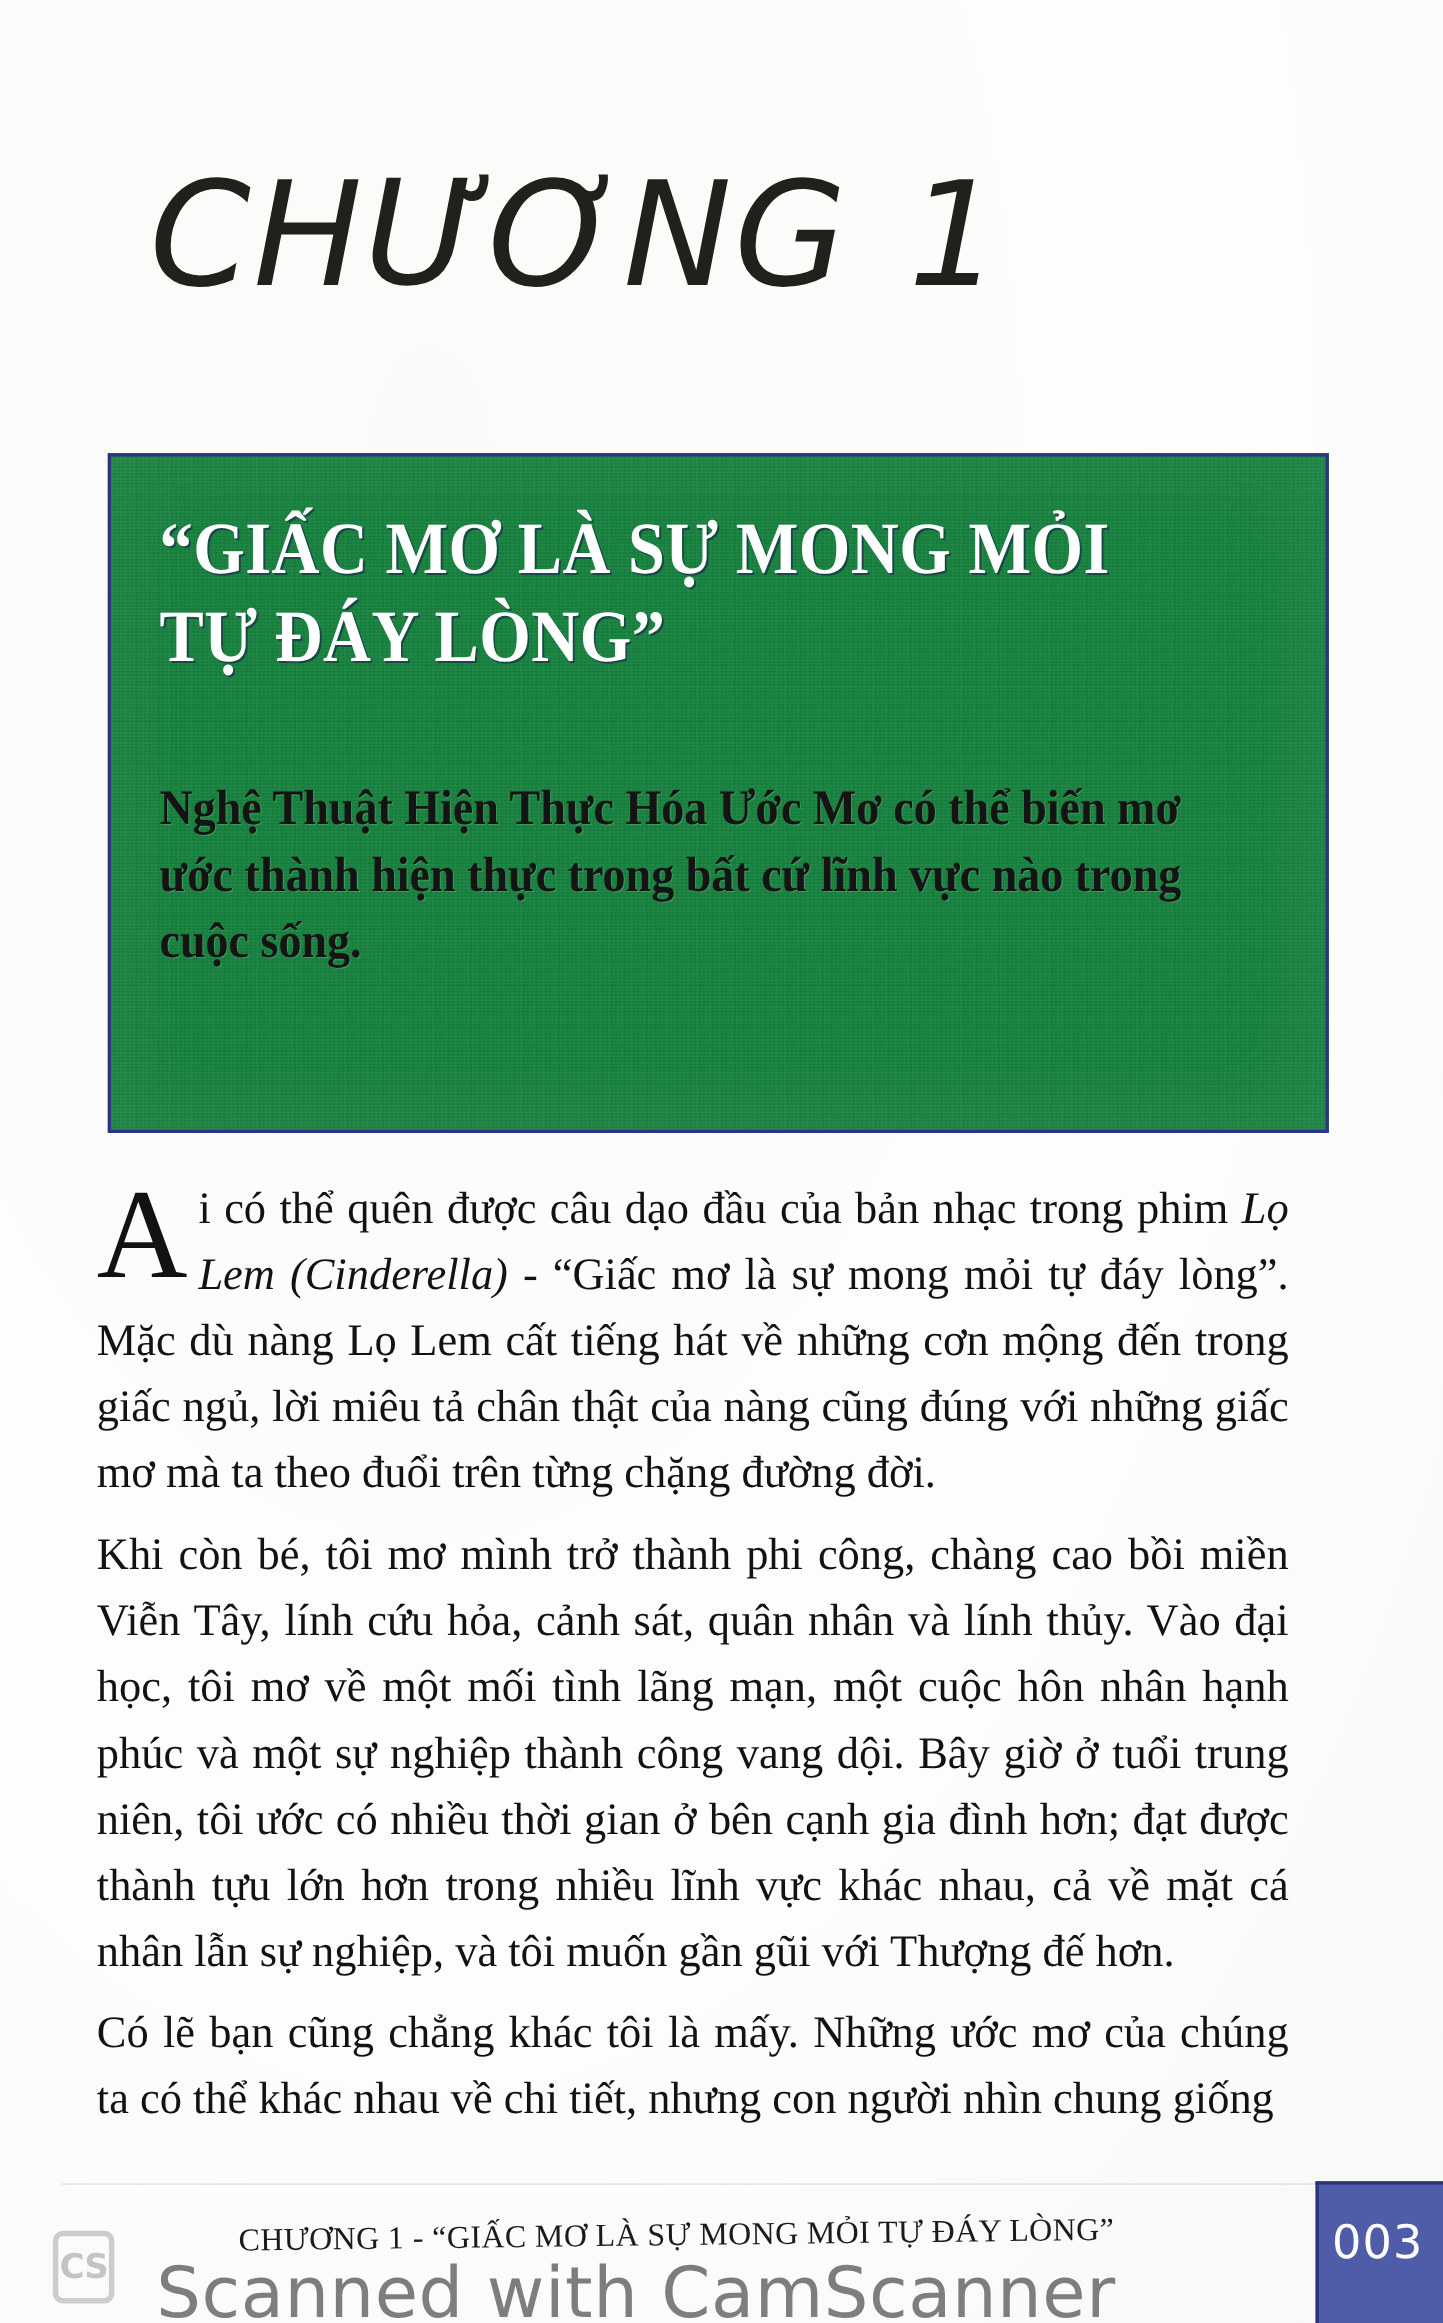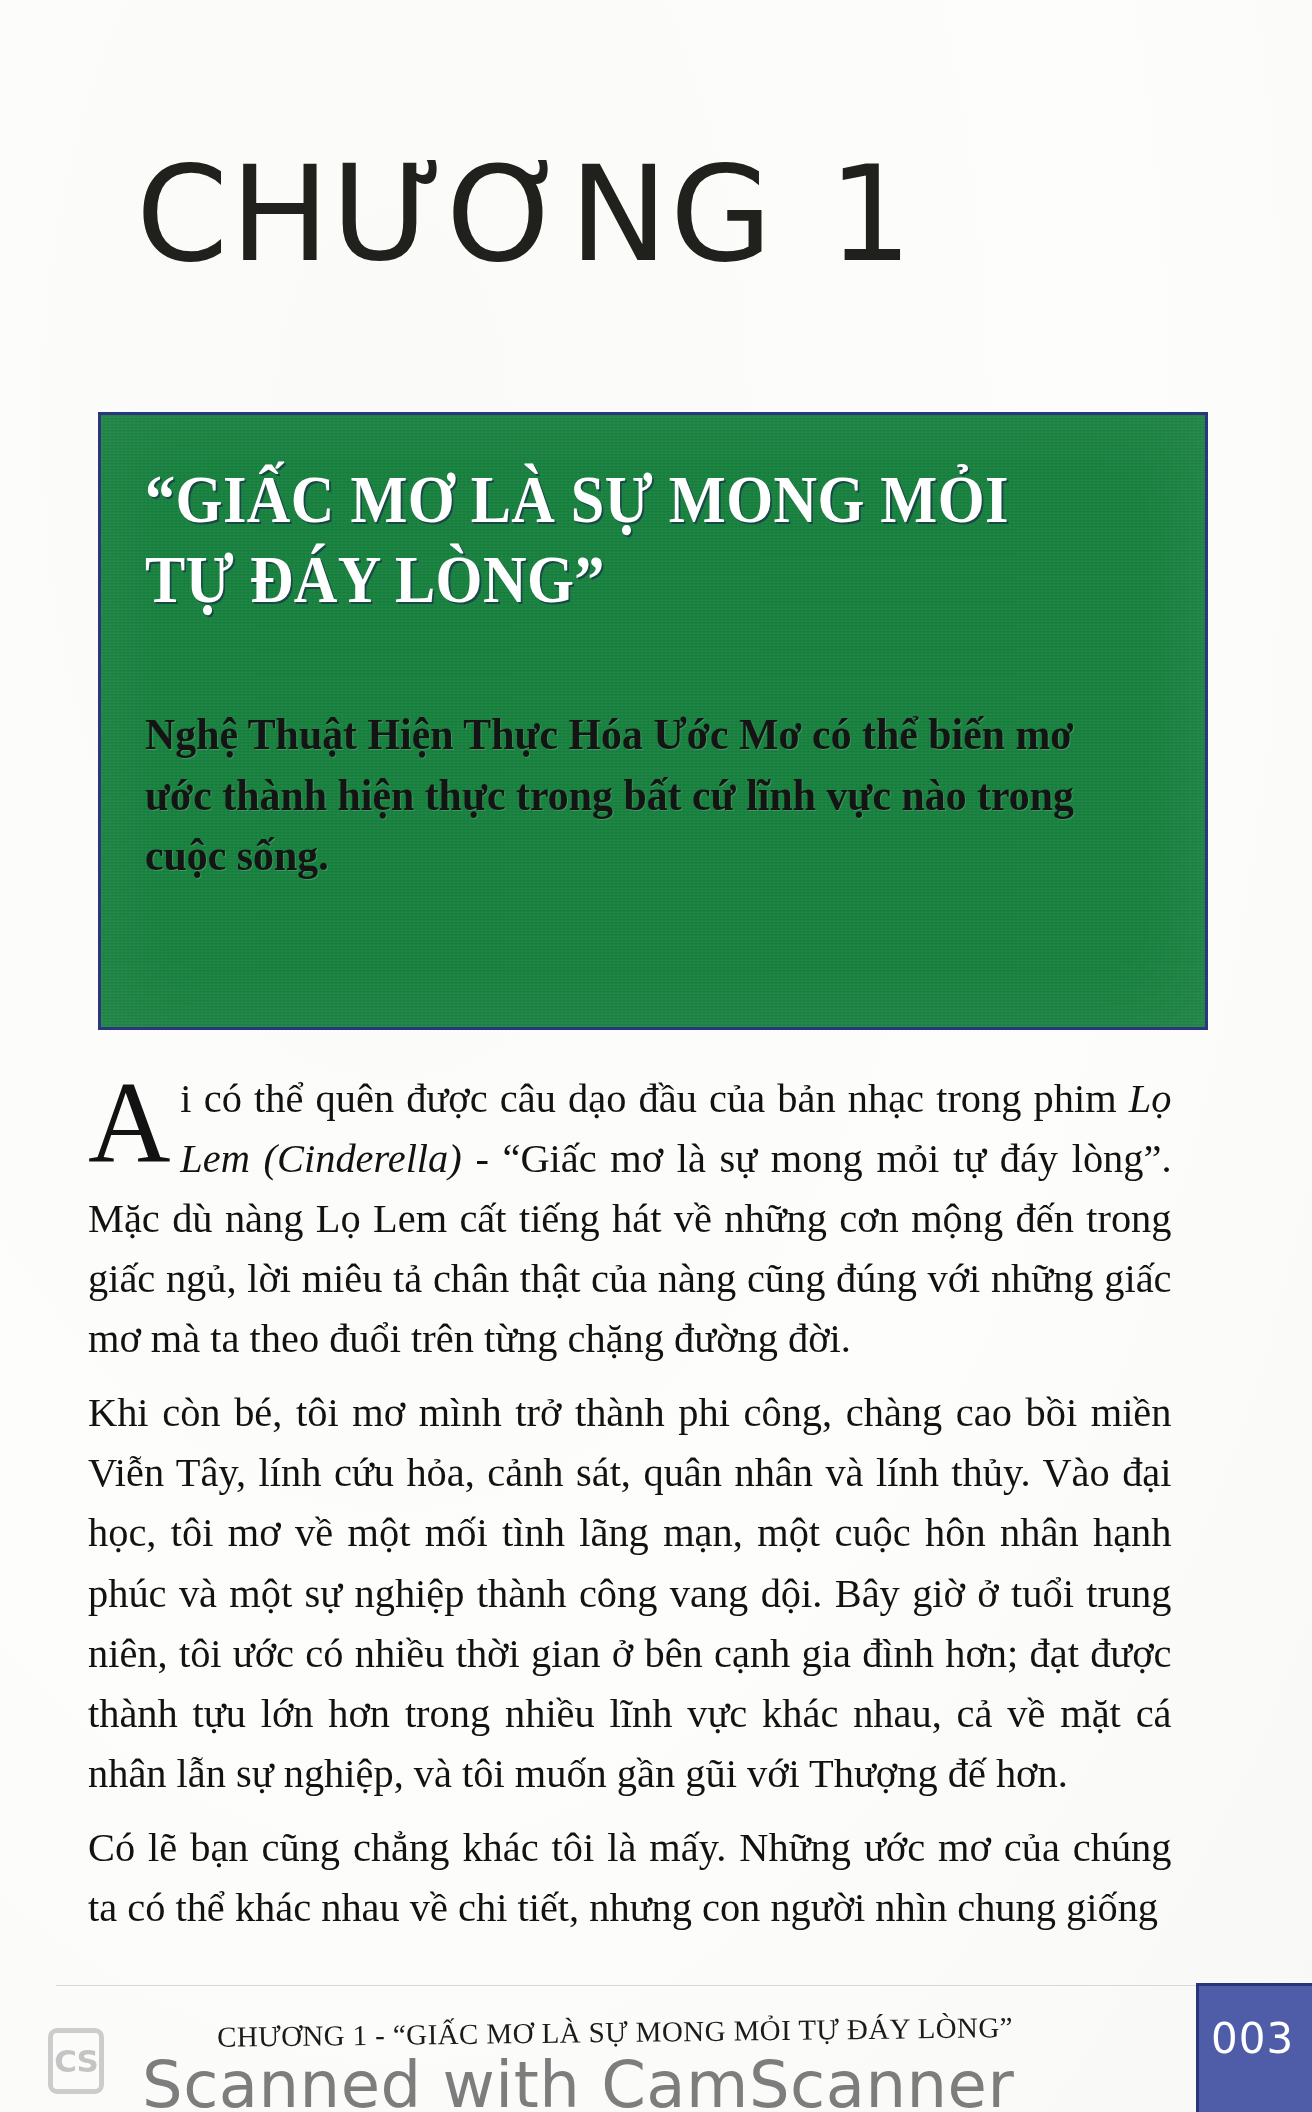--- a/index.html
+++ b/index.html
@@ -38,20 +38,21 @@
     left: 136px;
     top: 148px;
     width: 1040px;
     font-family: "DejaVu Sans", "Liberation Sans", sans-serif;
     font-weight: 400;
     font-size: 132px;
     line-height: 1.0;
     letter-spacing: 2px;
     color: #20211d;
     white-space: nowrap;
+    font-style: italic;
   }
   .chapter-title .num {
     margin-left: 54px;
   }
 
   
   .hero {
     position: absolute;
     left: 98px;
     top: 412px;

